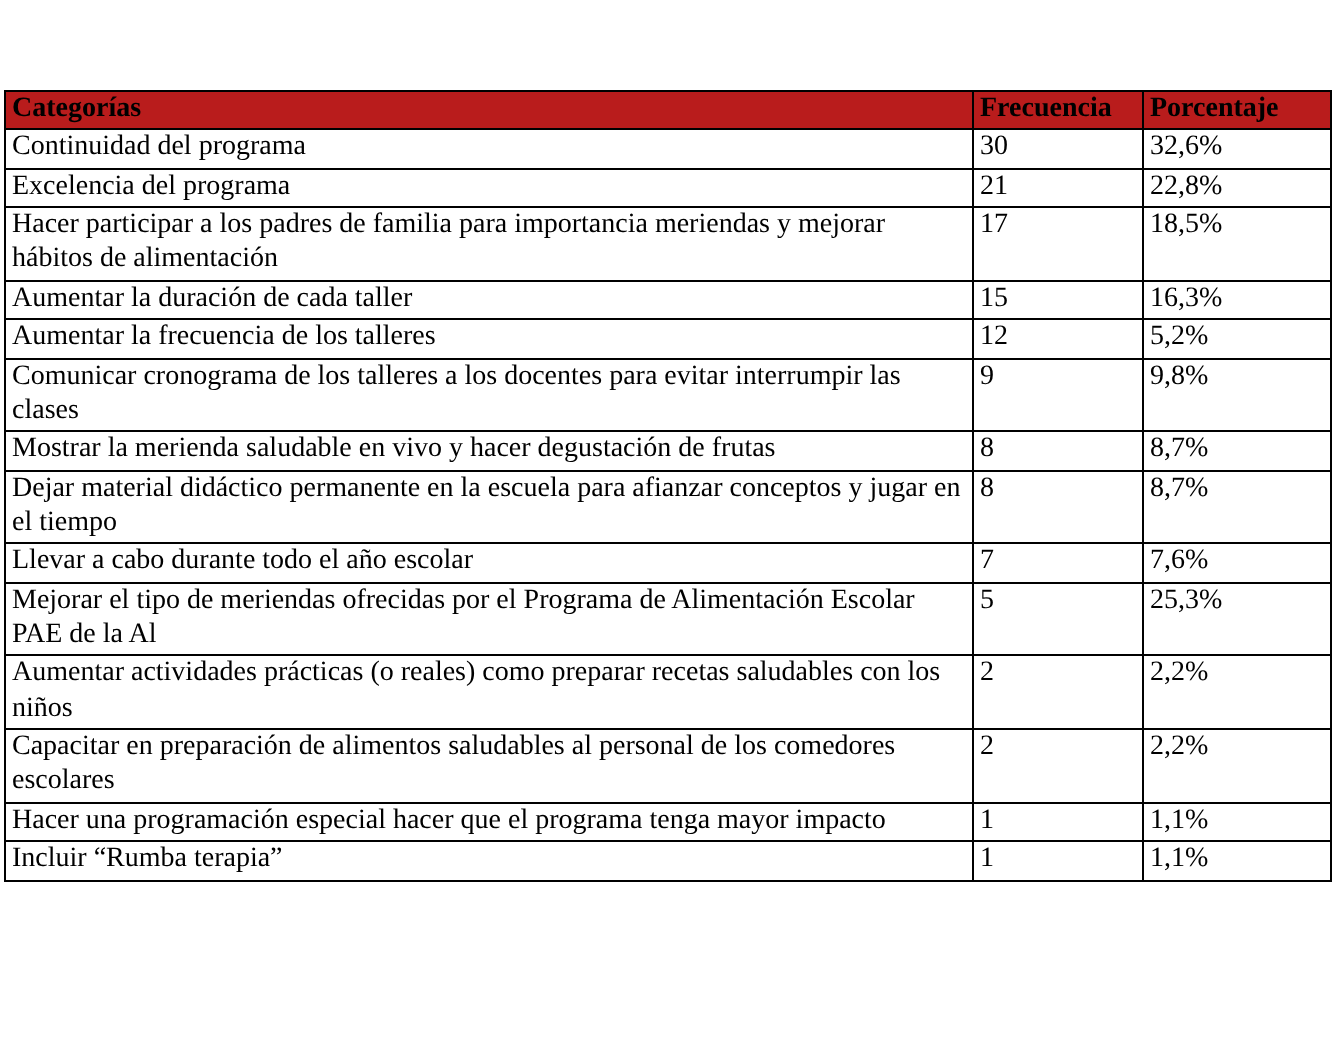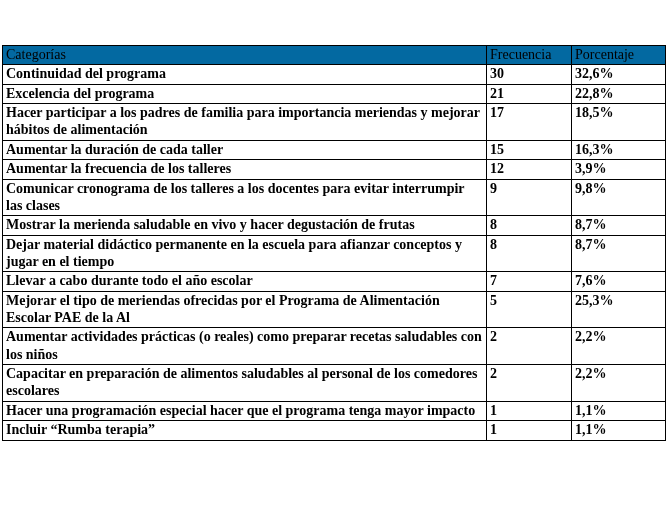--- a/index.html
+++ b/index.html
@@ -30,27 +30,27 @@
   table.data-table th,
   table.data-table td {
     border: 1px solid #000000;
     padding: 0 3px 1px 3px;
     text-align: left;
     vertical-align: top;
     line-height: 1.24;
     overflow: hidden;
   }
   table.data-table thead th {
-    background: #0369a1;
-    font-weight: normal;
+    background: #b91c1c;
+    font-weight: bold;
     height: 17px;
   }
   table.data-table tbody td {
     background: #ffffff;
-    font-weight: bold;
+    font-weight: normal;
   }
 </style>
 </head>
 <body>
 
 <div class="page">
   <table class="data-table">
     <colgroup>
       <col class="col-cat">
       <col class="col-freq">
@@ -80,21 +80,21 @@
           <td>18,5%</td>
         </tr>
         <tr>
           <td>Aumentar la duración de cada taller</td>
           <td>15</td>
           <td>16,3%</td>
         </tr>
         <tr>
           <td>Aumentar la frecuencia de los talleres</td>
           <td>12</td>
-          <td>3,9%</td>
+          <td>5,2%</td>
         </tr>
         <tr>
           <td>Comunicar cronograma de los talleres a los docentes para evitar interrumpir las clases</td>
           <td>9</td>
           <td>9,8%</td>
         </tr>
         <tr>
           <td>Mostrar la merienda saludable en vivo y hacer degustación de frutas</td>
           <td>8</td>
           <td>8,7%</td>

